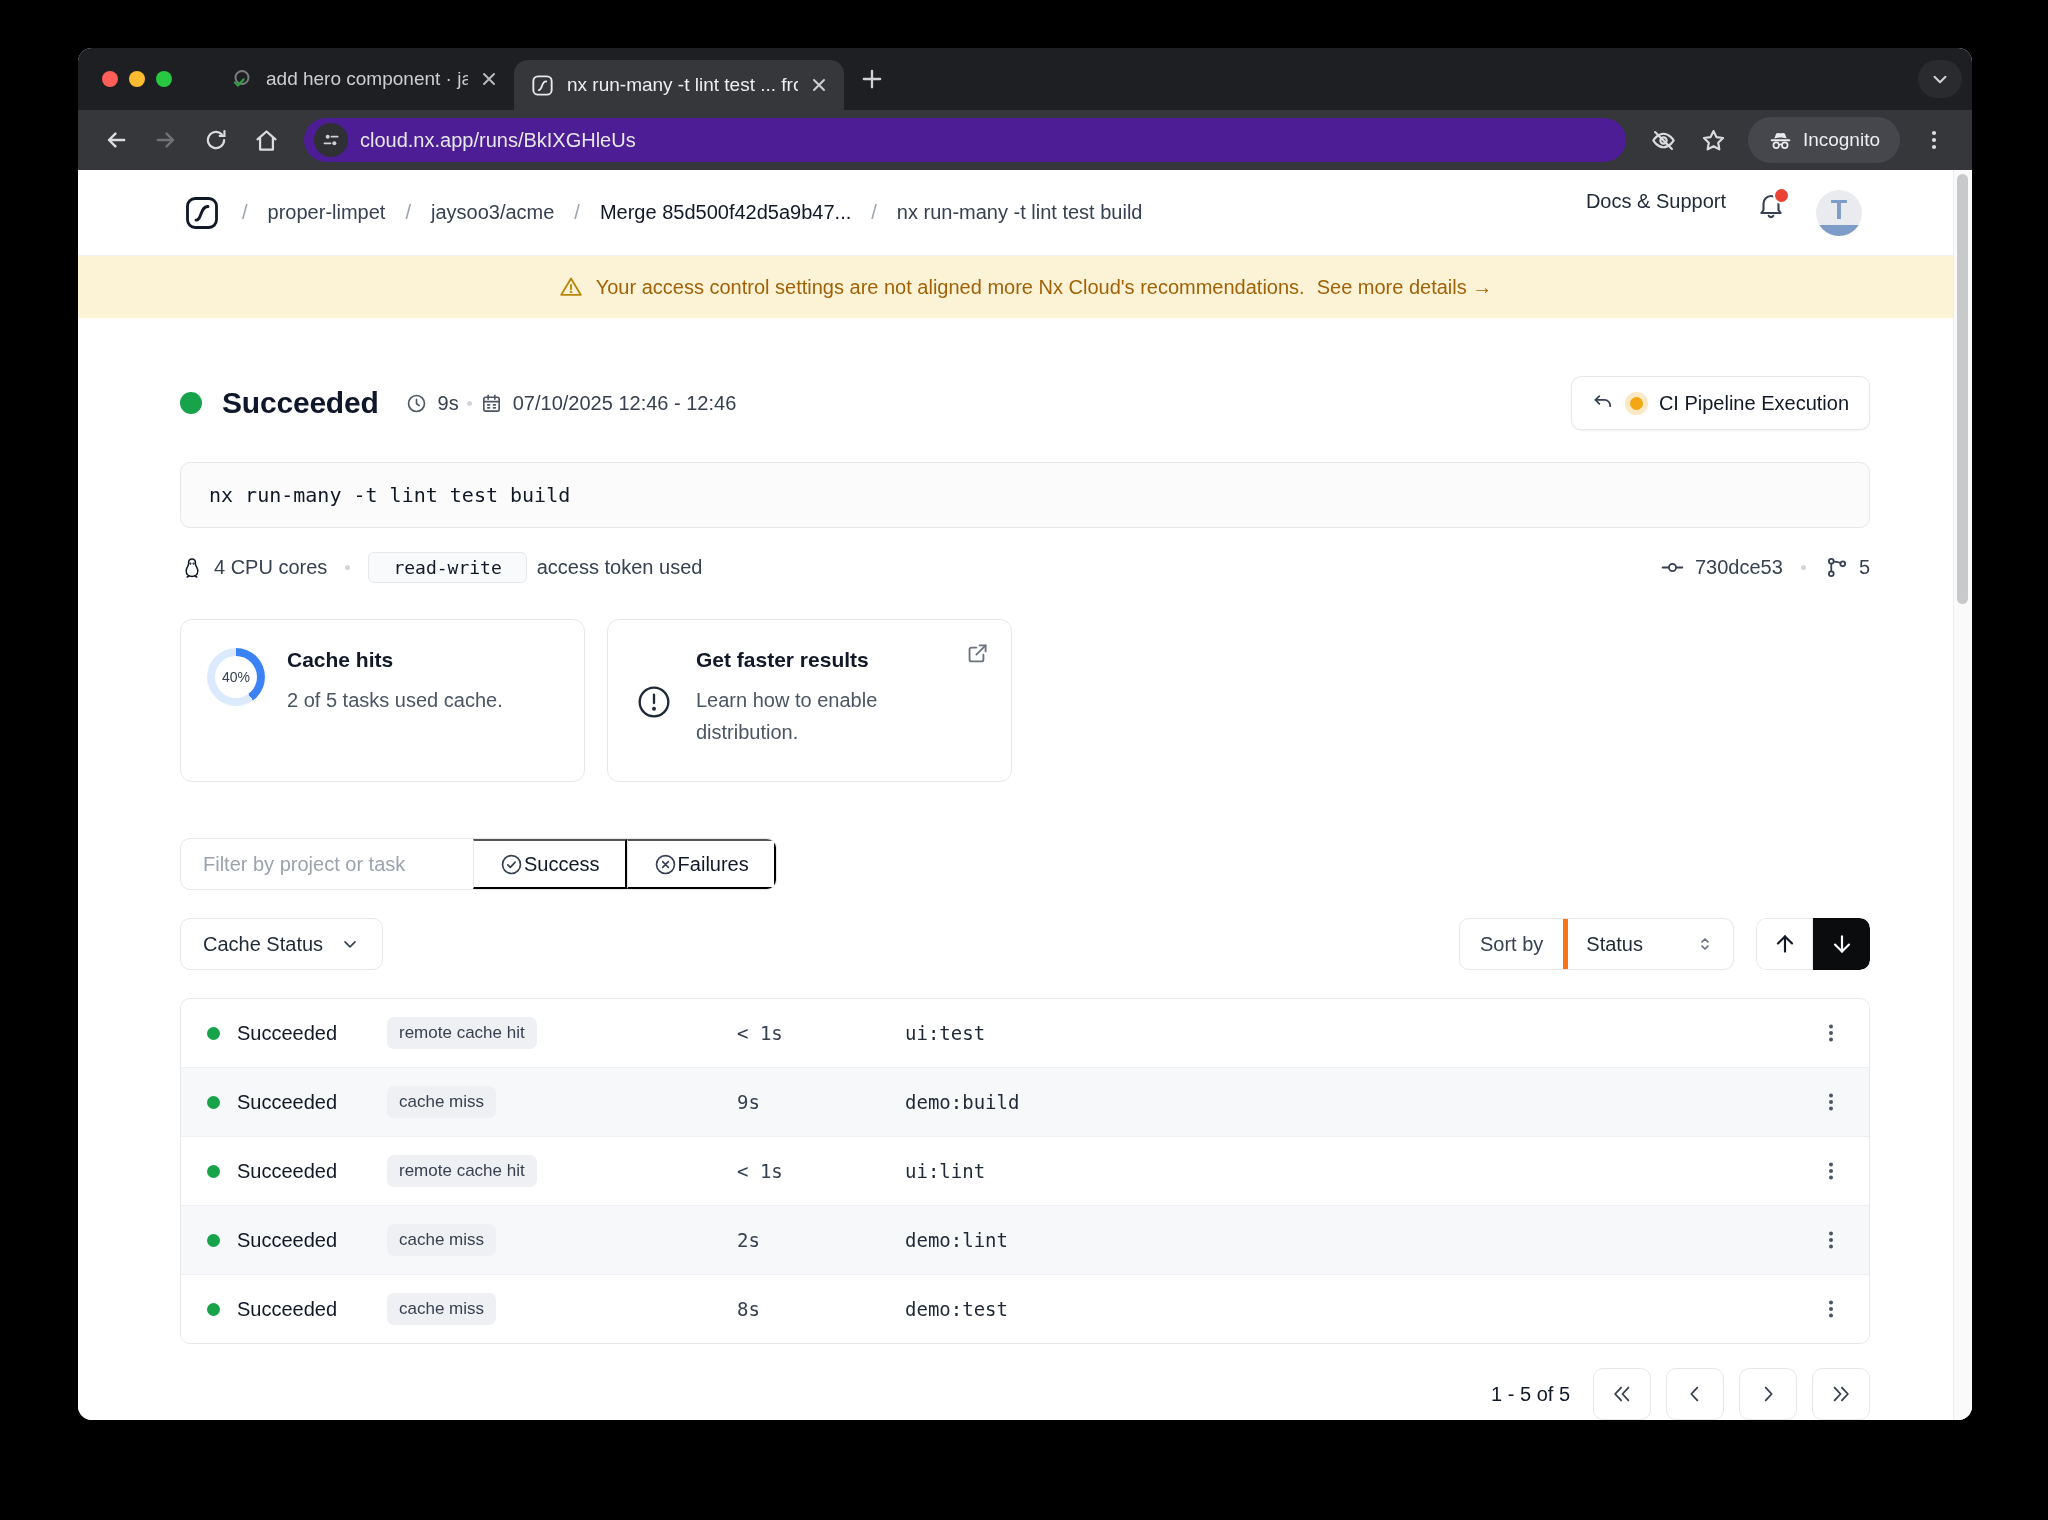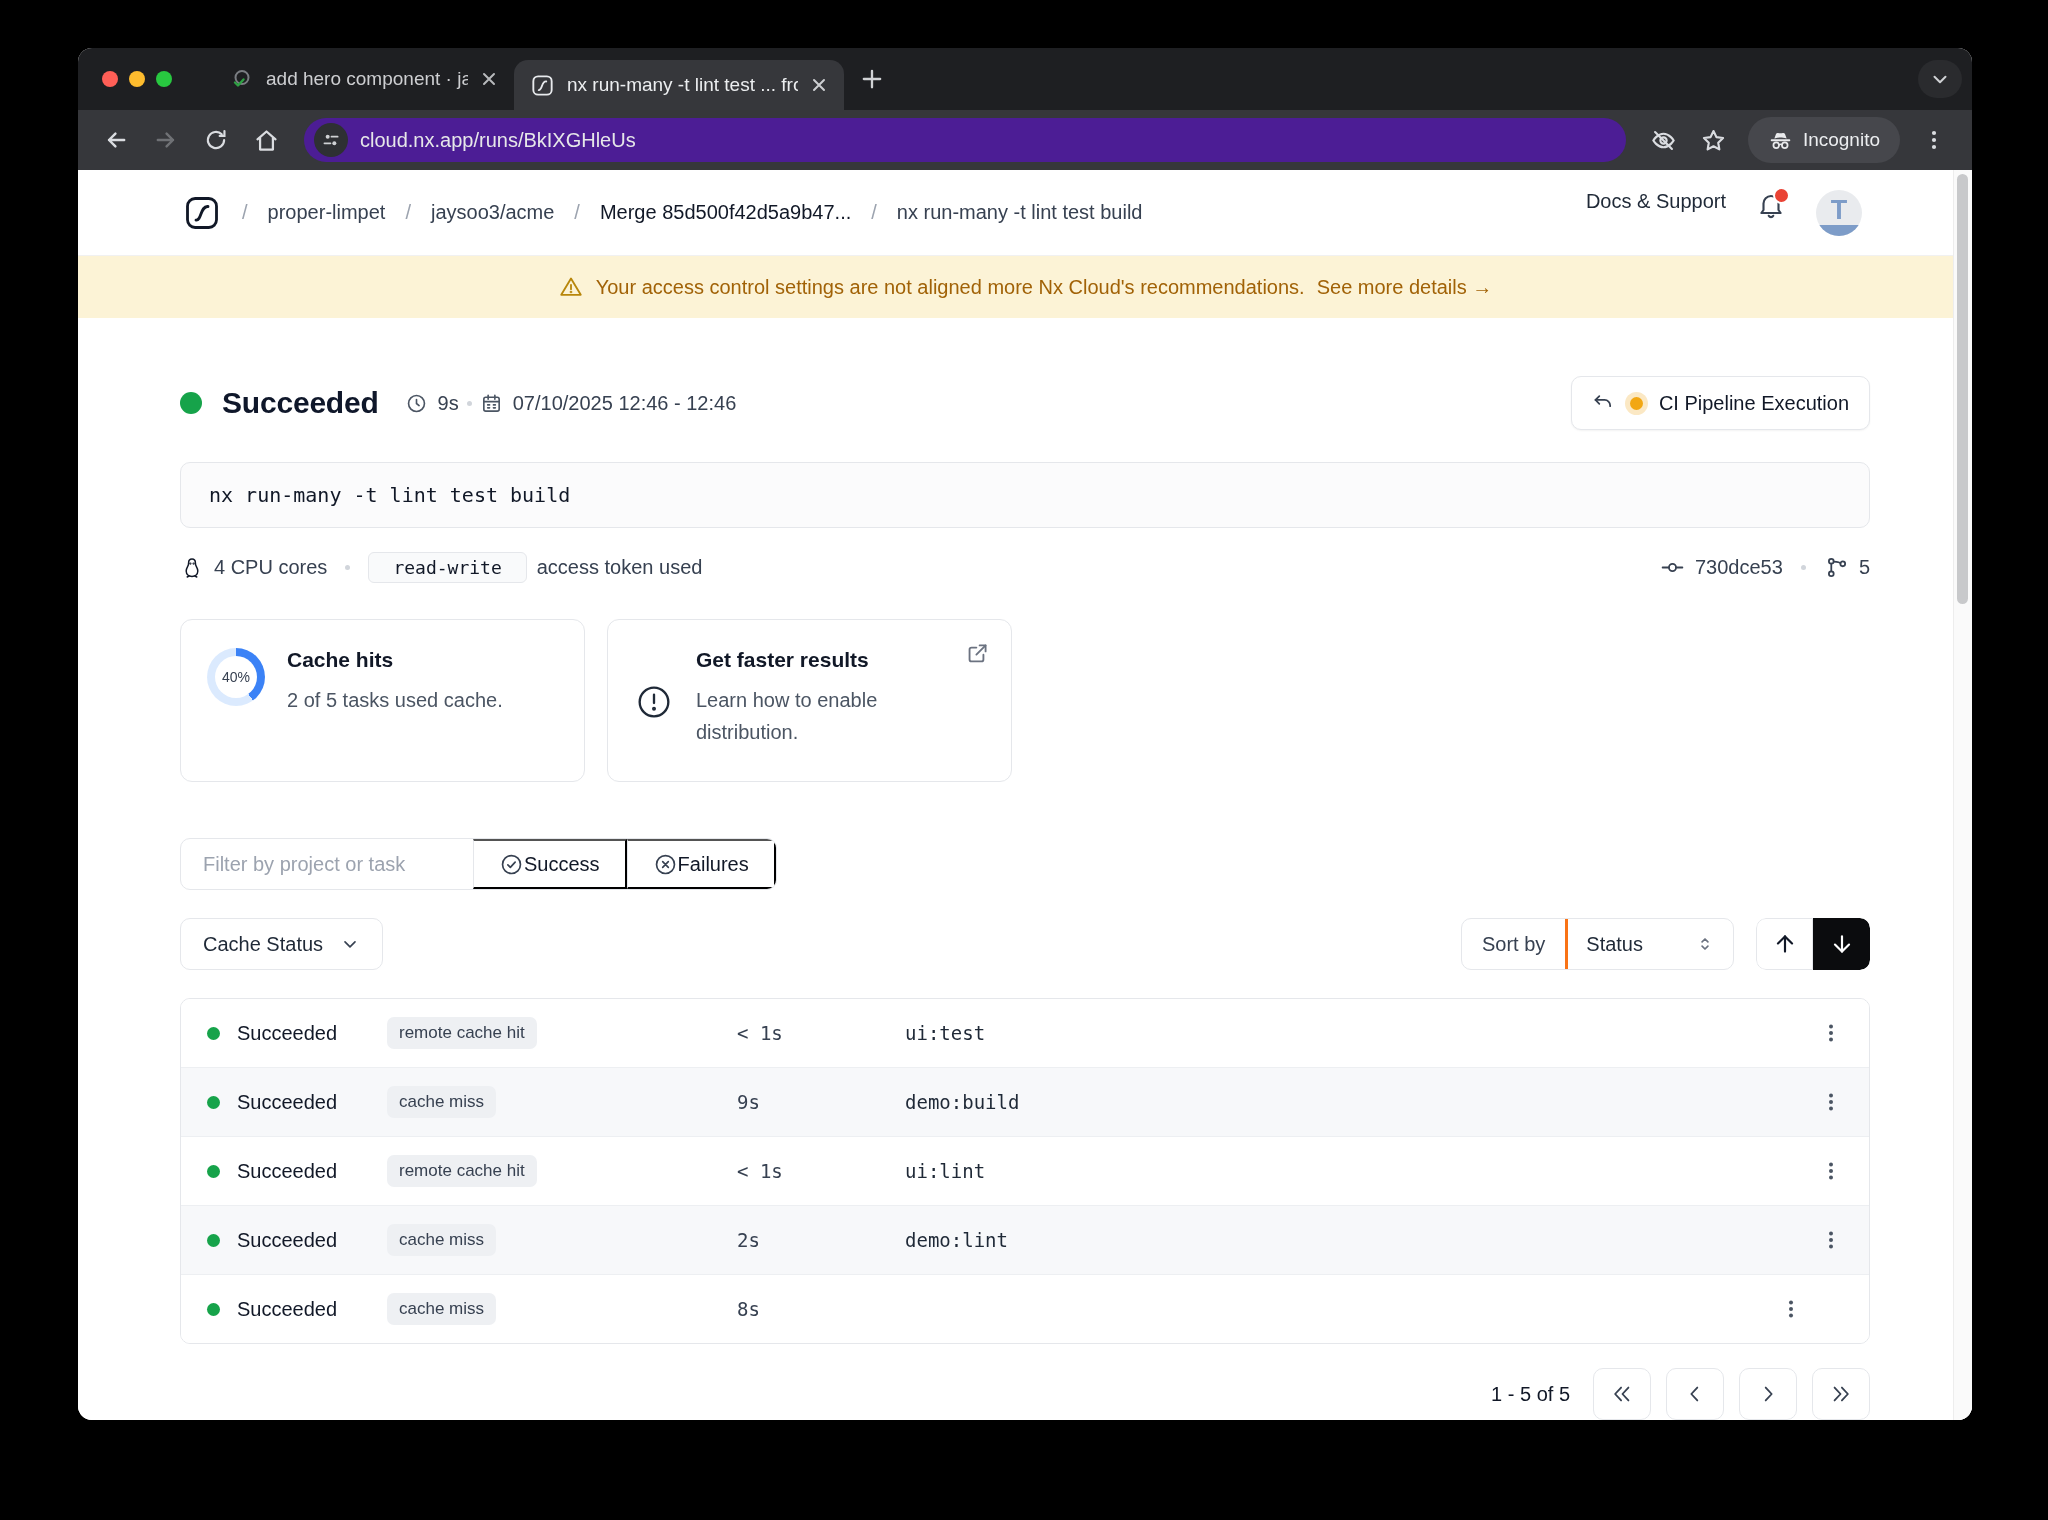--- a/index.html
+++ b/index.html
@@ -100,21 +100,21 @@
                 font-family:"Liberation Sans",sans-serif;background:transparent;}
   .filter-input::placeholder{color:#9ca3af;}
   .fbtn{display:flex;align-items:center;gap:0;padding:0 25px;border-left:1px solid #e5e7eb;font-size:20px;
         color:#111827;background:#fff;}
 
   .controls-row{margin-top:28px;display:flex;align-items:center;justify-content:flex-end;}
   .cache-status-btn{display:flex;align-items:center;gap:17px;border:1px solid #e5e7eb;border-radius:10px;height:52px;
                     padding:0 22px;font-size:20px;color:#1f2937;background:#fff;}
   .right-controls{margin-left:auto;display:flex;align-items:center;gap:22px;}
   .sort-group{display:flex;height:52px;border:1px solid #e5e7eb;border-radius:10px;overflow:hidden;background:#fff;box-sizing:border-box;}
-  .sort-label{display:flex;align-items:center;padding:0 20px;font-size:20px;color:#374151;border-right:3px solid #f97316;}
+  .sort-label{display:flex;align-items:center;padding:0 20px;font-size:20px;color:#374151;border-right:5px solid #f97316;}
   .sort-select{display:flex;align-items:center;gap:52px;padding:0 18px;font-size:20px;color:#1f2937;}
   .dir-group{display:flex;height:52px;border-radius:10px;overflow:hidden;}
   .dir-btn{width:57px;display:flex;align-items:center;justify-content:center;background:#fff;
            border:1px solid #e5e7eb;border-radius:10px 0 0 10px;box-sizing:border-box;}
   .dir-btn.active{background:#0b0c0e;border:none;border-radius:0 10px 10px 0;}
 
   .task-list{margin-top:28px;border:1px solid #e5e7eb;border-radius:10px;overflow:hidden;}
   .task-row{display:grid;grid-template-columns:30px 150px 350px 168px 1fr 40px;align-items:center;height:68px;
             padding:0 26px;background:#fff;}
   .task-row.alt{background:#f7f8fa;}
@@ -521,20 +521,21 @@
                   <circle cx="12" cy="18.5" r="2"></circle>
                 </svg>
               </span>
           </div>
 
           <div class="task-row">
             <span class="trow-dot"></span>
             <span class="trow-status">Succeeded</span>
             <span class="trow-badge">cache miss</span>
             <span class="trow-duration">8s</span>
+            <span class="trow-name">demo:test</span>
             <span class="trow-kebab">
                 <svg width="24" height="24" viewBox="0 0 24 24" fill="#4b5563">
                   <circle cx="12" cy="5.5" r="2"></circle>
                   <circle cx="12" cy="12" r="2"></circle>
                   <circle cx="12" cy="18.5" r="2"></circle>
                 </svg>
               </span>
           </div>
 
         </div>

